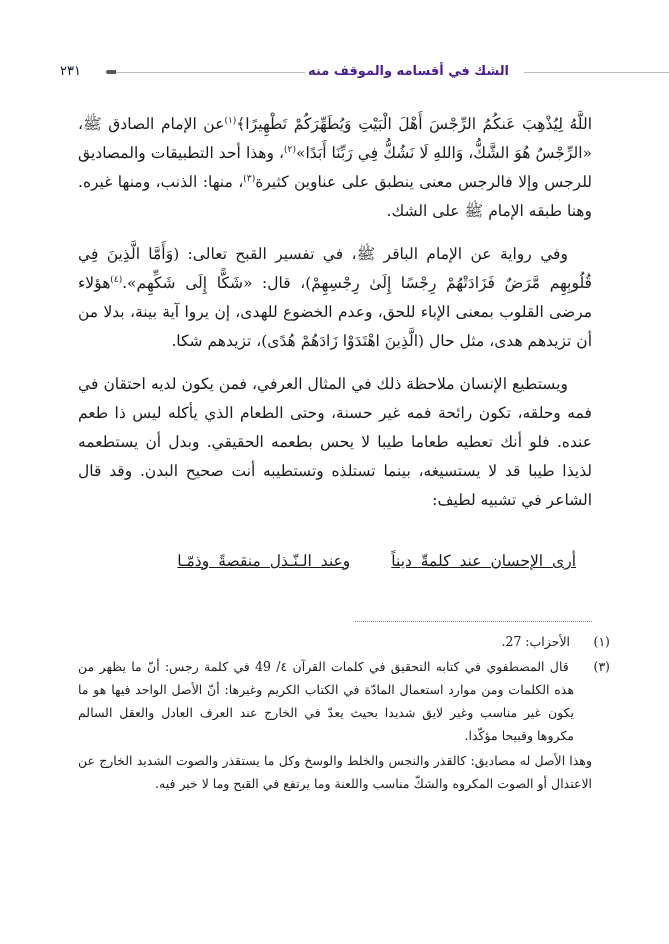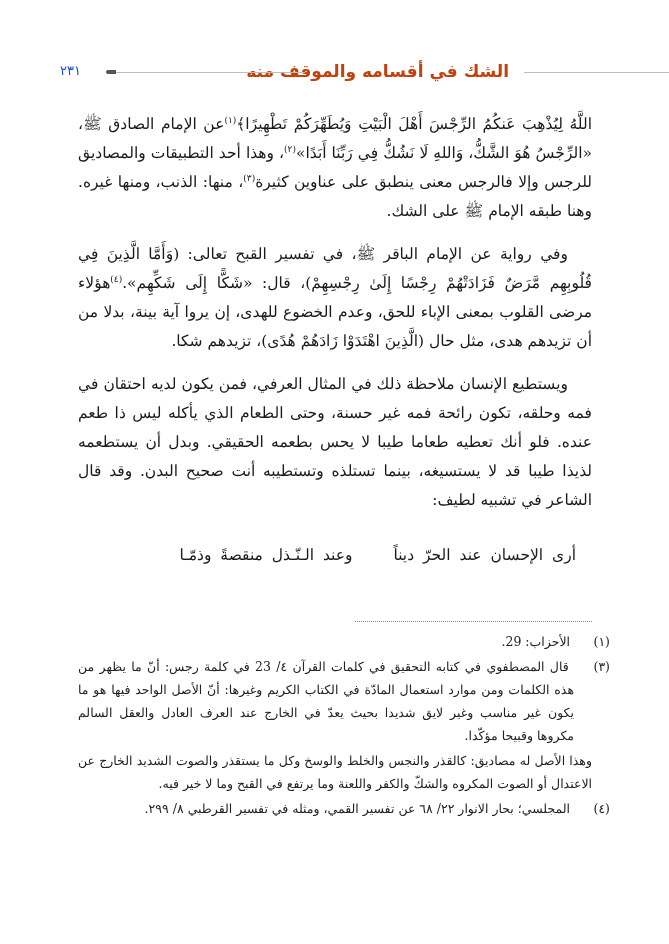--- a/index.html
+++ b/index.html
@@ -35,22 +35,22 @@
       top: 14px;
       width: 145px;
       border-top: 1px solid #bdbdbd;
     }
     .header .title {
       position: absolute;
       right: 160px;
       top: 0;
       font-family: "DejaVu Sans", "Liberation Sans", sans-serif;
       font-weight: bold;
-      font-size: 17px;
-      color: #c2410c;
+      font-size: 13px;
+      color: #4c1d95;
       white-space: nowrap;
       line-height: 26px;
     }
     .header .rule-left {
       position: absolute;
       left: 110px;
       top: 14px;
       width: 195px;
       border-top: 1px solid #bdbdbd;
     }
@@ -62,21 +62,21 @@
       height: 4px;
       background: #555;
       border-radius: 2px 0 0 2px;
     }
     .header .page-num {
       position: absolute;
       left: 60px;
       top: 0;
       font-family: "DejaVu Sans", "Liberation Sans", sans-serif;
       font-size: 13px;
-      color: #1d4ed8;
+      color: #0f172a;
       line-height: 26px;
       direction: ltr;
     }
     
     .body-text {
       position: absolute;
       top: 110px;
       left: 78px;
       width: 514px;
       font-size: 15.5px;
@@ -95,21 +95,22 @@
       line-height: 0;
     }
     .verse {
       margin: 18px 0 0 0;
       text-align: center;
       font-size: 15.5px;
       word-spacing: 4px;
     }
     .verse .hemi {
       display: inline-block;
-      margin: 8px 16px;
+      margin: 14px 16px;
+      text-decoration: underline;
     }
     
     .fn-sep {
       position: absolute;
       top: 621px;
       left: 355px;
       width: 237px;
       border-top: 1px dotted #888;
     }
     .footnotes {
@@ -150,38 +151,34 @@
 
   <div class="body-text">
     <p>
       <span>اللَّهُ لِيُذْهِبَ عَنكُمُ الرِّجْسَ أَهْلَ الْبَيْتِ وَيُطَهِّرَكُمْ تَطْهِيرًا﴾</span><sup>(١)</sup><span>عن الإمام الصادق ﷺ، «الرِّجْسُ هُوَ الشَّكُّ، وَاللهِ لَا نَشُكُّ فِي رَبِّنَا أَبَدًا»</span><sup>(٢)</sup><span>، وهذا أحد التطبيقات والمصاديق للرجس وإلا فالرجس معنى ينطبق على عناوين كثيرة</span><sup>(٣)</sup><span>، منها: الذنب، ومنها غيره. وهنا طبقه الإمام ﷺ على الشك.</span>
     </p>
     <p class="indent">
       <span>وفي رواية عن الإمام الباقر ﷺ، في تفسير القبح تعالى: (وَأَمَّا الَّذِينَ فِي قُلُوبِهِم مَّرَضٌ فَزَادَتْهُمْ رِجْسًا إِلَىٰ رِجْسِهِمْ)، قال: «شَكًّا إِلَى شَكِّهِم».</span><sup>(٤)</sup><span>هؤلاء مرضى القلوب بمعنى الإباء للحق، وعدم الخضوع للهدى، إن يروا آية بينة، بدلا من أن تزيدهم هدى، مثل حال (الَّذِينَ اهْتَدَوْا زَادَهُمْ هُدًى)، تزيدهم شكا.</span>
     </p>
     <p class="indent">ويستطيع الإنسان ملاحظة ذلك في المثال العرفي، فمن يكون لديه احتقان في فمه وحلقه، تكون رائحة فمه غير حسنة، وحتى الطعام الذي يأكله ليس ذا طعم عنده. فلو أنك تعطيه طعاما طيبا لا يحس بطعمه الحقيقي. وبدل أن يستطعمه لذيذا طيبا قد لا يستسيغه، بينما تستلذه وتستطيبه أنت صحيح البدن. وقد قال الشاعر في تشبيه لطيف:</p>
     <div class="verse">
-      <span class="hemi">أرى الإحسان عند الحرّ ديناً</span>
+      <span class="hemi">أرى الإحسان عند كلمةّ ديناً</span>
       <span class="hemi">وعند الـنّـذل منقصةً وذمّـا</span>
     </div>
   </div>
 
   <div class="fn-sep"></div>
 
   <div class="footnotes">
     <div class="fn hang">
       <span class="num">(١)</span>
-      <span>الأحزاب: 29.</span>
+      <span>الأحزاب: 27.</span>
     </div>
     <div class="fn hang">
       <span class="num">(٣)</span>
-      <span>قال المصطفوي في كتابه التحقيق في كلمات القرآن ٤/ 23 في كلمة رجس: أنّ ما يظهر من هذه الكلمات ومن موارد استعمال المادّة في الكتاب الكريم وغيرها: أنّ الأصل الواحد فيها هو ما يكون غير مناسب وغير لايق شديدا بحيث يعدّ في الخارج عند العرف العادل والعقل السالم مكروها وقبيحا مؤكّدا.</span>
+      <span>قال المصطفوي في كتابه التحقيق في كلمات القرآن ٤/ 49 في كلمة رجس: أنّ ما يظهر من هذه الكلمات ومن موارد استعمال المادّة في الكتاب الكريم وغيرها: أنّ الأصل الواحد فيها هو ما يكون غير مناسب وغير لايق شديدا بحيث يعدّ في الخارج عند العرف العادل والعقل السالم مكروها وقبيحا مؤكّدا.</span>
     </div>
     <div class="fn">
-      <span>وهذا الأصل له مصاديق: كالقذر والنجس والخلط والوسخ وكل ما يستقذر والصوت الشديد الخارج عن الاعتدال أو الصوت المكروه والشكّ والكفر واللعنة وما يرتفع في القبح وما لا خير فيه.</span>
-    </div>
-    <div class="fn hang">
-      <span class="num">(٤)</span>
-      <span>المجلسي؛ بحار الانوار ٢٢/ ٦٨ عن تفسير القمي، ومثله في تفسير القرطبي ٨/ ٢٩٩.</span>
+      <span>وهذا الأصل له مصاديق: كالقذر والنجس والخلط والوسخ وكل ما يستقذر والصوت الشديد الخارج عن الاعتدال أو الصوت المكروه والشكّ مناسب واللعنة وما يرتفع في القبح وما لا خير فيه.</span>
     </div>
   </div>
 
 </div>
 
 </body></html>

